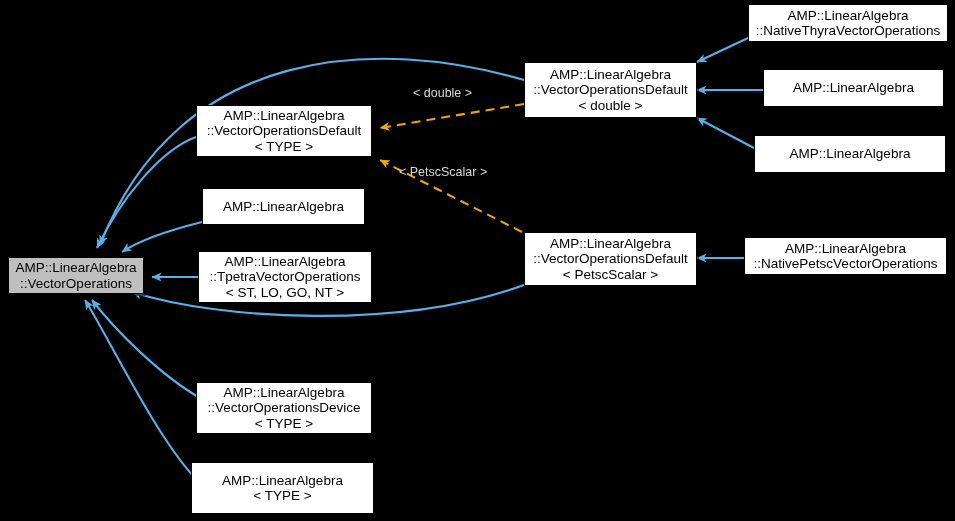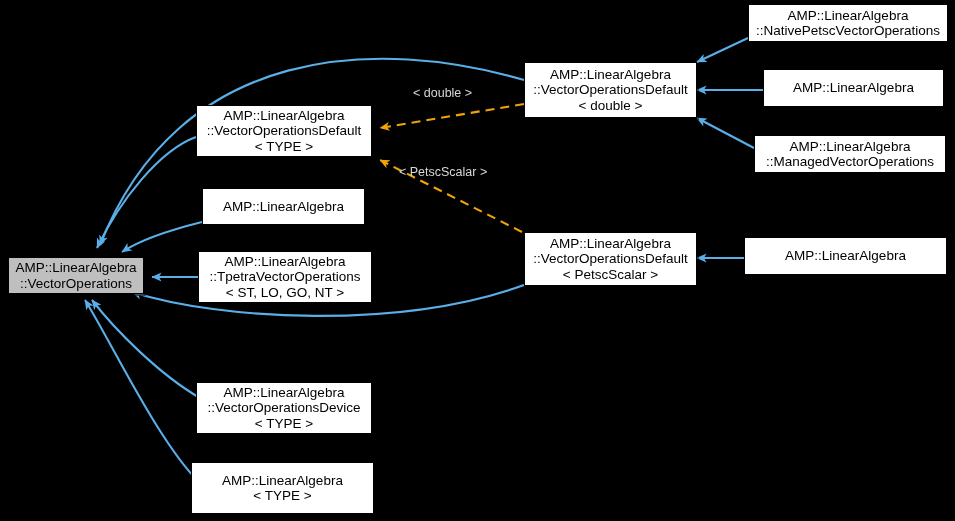--- a/index.html
+++ b/index.html
@@ -140,33 +140,33 @@
   </div>
 
   <div class="node" style="left:524px; top:232px; width:173px; height:54px;">
     <span class="ln">AMP::LinearAlgebra</span>
     <span class="ln">::VectorOperationsDefault</span>
     <span class="ln">&lt; PetscScalar &gt;</span>
   </div>
 
   <div class="node" style="left:748px; top:4px; width:200px; height:38px;">
     <span class="ln">AMP::LinearAlgebra</span>
-    <span class="ln">::NativePetscVectorOperations</span>
+    <span class="ln">::NativeThyraVectorOperations</span>
   </div>
 
   <div class="node" style="left:763px; top:69px; width:181px; height:38px;">
     <span class="ln">AMP::LinearAlgebra</span>
   </div>
 
   <div class="node" style="left:754px; top:135px; width:192px; height:38px;">
     <span class="ln">AMP::LinearAlgebra</span>
-    <span class="ln">::ManagedVectorOperations</span>
   </div>
 
   <div class="node" style="left:744px; top:237px; width:203px; height:38px;">
     <span class="ln">AMP::LinearAlgebra</span>
+    <span class="ln">::NativePetscVectorOperations</span>
   </div>
 
   <div class="edge-label" style="left:413px; top:86px;">&lt; double &gt;</div>
 
   <div class="edge-label" style="left:399px; top:165px;">&lt; PetscScalar &gt;</div>
 
 </div>
 
 </body></html>

